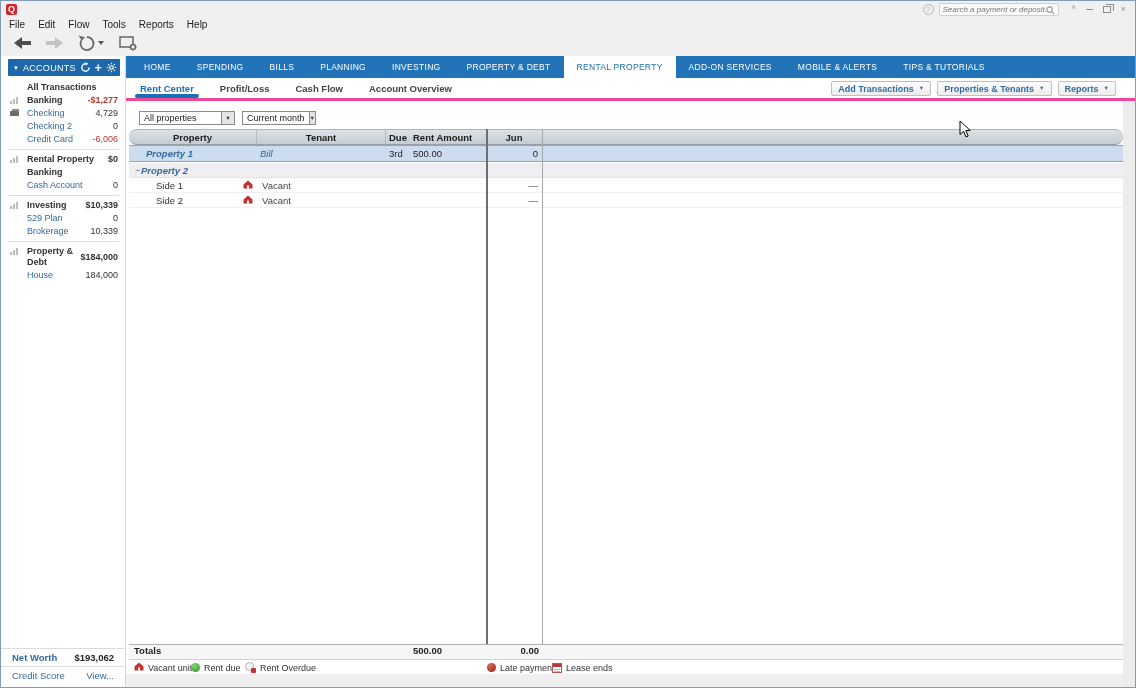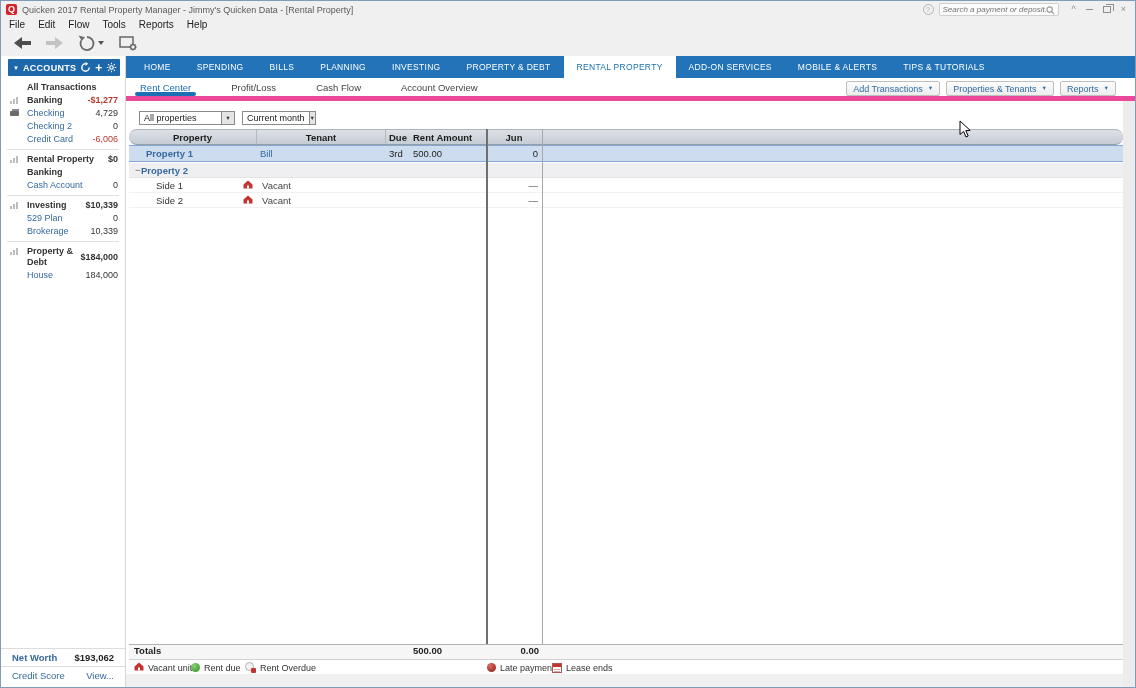--- a/index.html
+++ b/index.html
@@ -32,42 +32,42 @@
   .menu-item{font-size:10px;color:#222;padding:0 7px 0 0;margin-right:6px;}
   
   .toolbar{height:26px;display:flex;align-items:center;padding-left:13px;gap:15px;background:#f0f0f0;}
   .tool{display:flex;align-items:center;gap:2px;}
   
   .main-row{position:absolute;top:55px;left:0;right:0;bottom:0;display:flex;}
   .sidebar{width:125px;background:#fff;position:relative;border-right:1px solid #d7d7d7;flex:0 0 auto;}
   .accounts-header{margin:3px 5px 5px 7px;height:17px;background:#1d68ab;border-radius:1px;
     display:flex;align-items:center;gap:4px;padding:0 5px;color:#fff;}
   .acct-caret{font-size:6px;line-height:6px;}
-  .acct-title{font-size:9px;font-weight:bold;letter-spacing:.3px;flex:1;}
+  .acct-title{font-size:9px;font-weight:normal;letter-spacing:.3px;flex:1;}
   .acct-ico{display:flex;align-items:center;}
   .acct-plus{font-size:12px;font-weight:bold;line-height:10px;}
   .sb-row{position:relative;display:flex;justify-content:space-between;align-items:center;
     padding:1px 7px 1px 26px;font-size:9px;line-height:11px;}
   .sb-ico{position:absolute;left:9px;top:2px;}
   .sb-bold{font-weight:bold;color:#333;}
   .sb-link{color:#36699e;}
   .sb-val{color:#333;}
   .sb-neg{color:#b8372e;}
   .sb-sep{border-top:1px solid #e0e0e0;margin:3px 6px;}
   .sidebar-bottom{position:absolute;left:0;right:0;bottom:3px;}
   .sb-foot{display:flex;justify-content:space-between;align-items:center;
     padding:3px 11px;border-top:1px solid #dcdcdc;font-size:9.5px;}
   
   .content{flex:1;position:relative;background:#ececec;}
   .tabbar{height:22px;background:#2273b8;display:flex;align-items:stretch;padding-left:5px;}
   .tab{display:flex;align-items:center;padding:0 13px;color:#fff;font-size:8.5px;font-weight:normal;
     letter-spacing:.3px;white-space:nowrap;}
   .tab.active{background:#fff;color:#1a6fb5;}
-  .subtabrow{height:23px;background:#fff;border-bottom:5px solid #ec4899;display:flex;align-items:center;
-    padding-left:14px;gap:40px;position:relative;}
+  .subtabrow{height:23px;background:#fff;border-bottom:3px solid #ec4899;display:flex;align-items:center;
+    padding-left:14px;gap:26px;position:relative;font-weight:bold;}
   .subtab{font-size:9.5px;color:#444;height:100%;display:flex;align-items:center;position:relative;}
   .subtab.active{color:#1a6fb5;}
   .subtab.active::after{content:"";position:absolute;left:-5px;right:-5px;bottom:0;height:4px;
     background:#1a6fb5;border-radius:2px;}
   .actionbar{position:absolute;right:19px;top:3px;display:flex;gap:6px;}
   .abtn{height:15px;display:flex;align-items:center;gap:5px;padding:0 6px;font-size:9px;color:#2e6da4;
     background:linear-gradient(#fdfdfd,#ececec);border:1px solid #bfbfbf;border-radius:2px;white-space:nowrap;}
   .abtn .caret{font-size:5.5px;line-height:5px;}
   .page{position:absolute;top:45px;left:0;width:997px;bottom:0;background:#fff;}
   
@@ -90,21 +90,21 @@
   .th-due{width:21px;padding-left:3px;border-right:none;}
   .th-rent{width:79px;padding-left:6px;border-right:none;}
   .th-jun{width:56px;justify-content:center;border-right:none;}
   .th-rest{flex:1;border-right:none;}
   .row{position:absolute;left:0;right:0;display:flex;align-items:center;font-size:9.5px;color:#222;}
   .c-prop{width:128px;display:flex;align-items:center;}
   .c-ten{width:129px;display:flex;align-items:center;padding-left:3px;}
   .c-due{width:21px;padding-left:3px;}
   .c-rent{width:79px;padding-left:6px;}
   .c-jun{width:56px;text-align:right;padding-right:4px;}
-  .blue{color:#36699e;}
+  .blue{color:#36699e;font-style:italic;}
   .bold{font-weight:bold;}
   .row-selected{top:16px;height:17px;background:#cddcee;border-top:1px solid #83a9d3;border-bottom:1px solid #83a9d3;}
   .row-group{top:34px;height:15px;background:#efeff1;border-bottom:1px solid #e4e4e4;}
   .row-unit{height:15px;background:#fff;border-bottom:1px solid #f1f1f1;}
   .row-unit1{top:49px;}
   .row-unit2{top:64px;}
   .collapse-box{width:12px;padding-left:6px;color:#555;font-size:9px;}
   .unit-label{padding-left:27px;flex:1;color:#333;}
   .unit-icon{margin-right:4px;}
   .dash{color:#555;}
@@ -134,21 +134,20 @@
     background:#d8a9a6;box-shadow:0 2px 0 #d8a9a6;}
   .cursor{position:absolute;left:958px;top:119px;z-index:50;}
 </style>
 </head>
 <body>
 
 <div class="window">
 
   <div class="titlebar">
     <div class="q-logo">Q</div>
-    <div class="app-title">Quicken 2017 Rental Property Manager - Jimmy's Quicken Data - [Rental Property]</div>
     <div class="tb-spacer"></div>
     <div class="help-circle">?</div>
     <div class="search-box">
       <input placeholder="Search a payment or deposit..." style="">
       <span>
         <svg width="9" height="9" viewBox="0 0 10 10">
             <circle cx="4" cy="4" r="3" fill="none" stroke="#9a9a9a" stroke-width="1.3"></circle>
             <line x1="6.2" y1="6.2" x2="9" y2="9" stroke="#9a9a9a" stroke-width="1.3"></line>
           </svg>
       </span>

